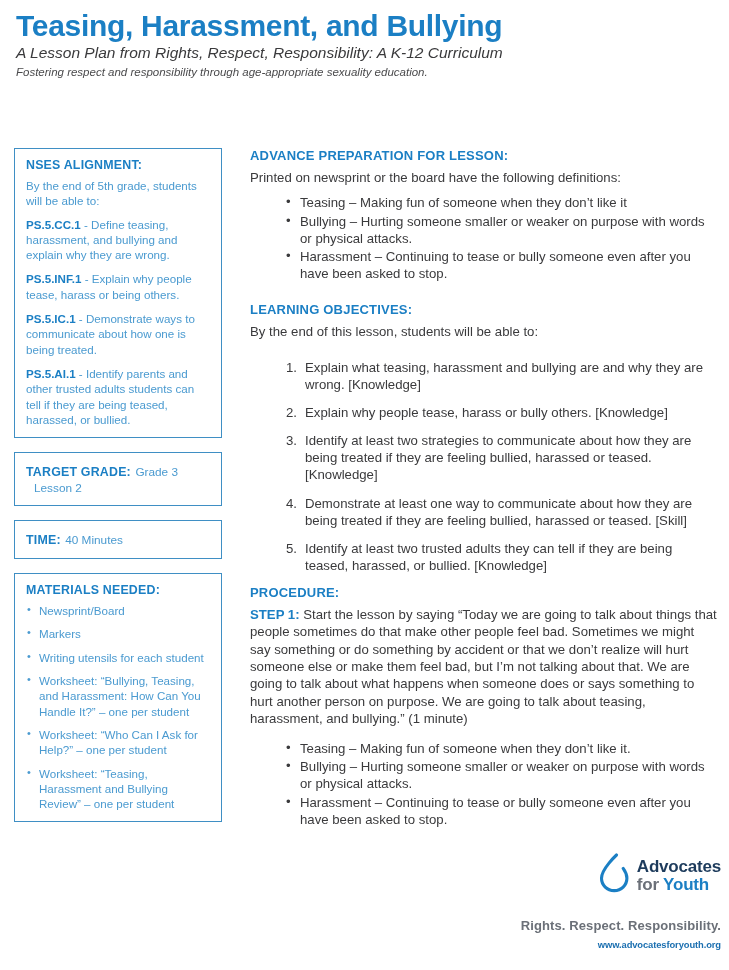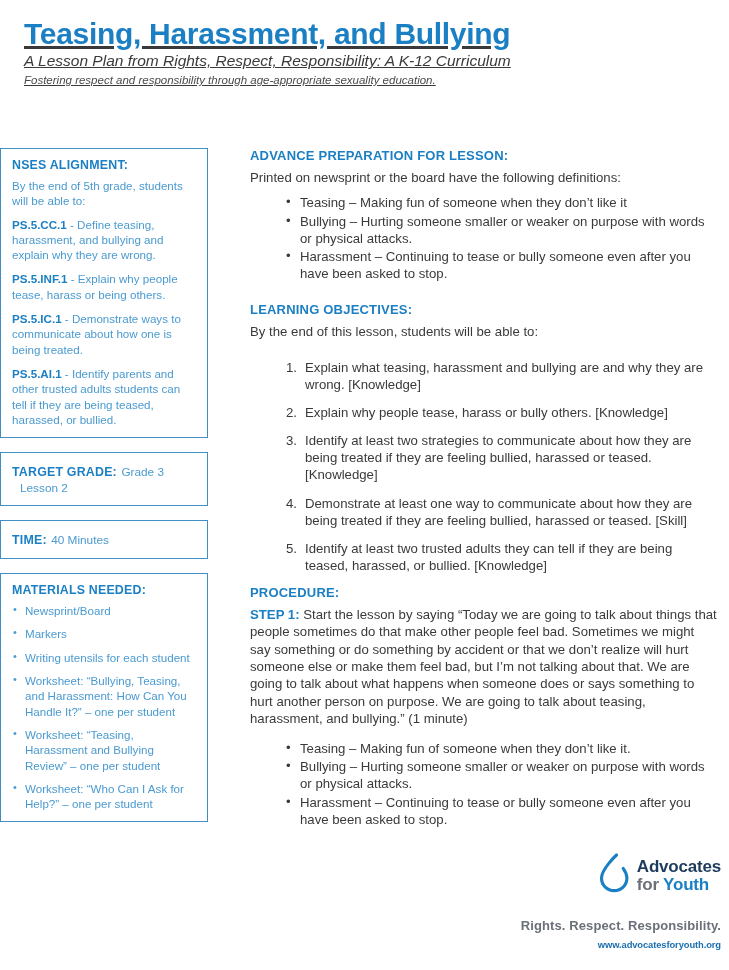--- a/index.html
+++ b/index.html
@@ -13,22 +13,21 @@
     font-family: "Liberation Sans", sans-serif;
     color: #3a3a3c;
     position: relative;
     overflow: hidden;
   }
   .page {
     position: relative;
     width: 729px;
     height: 970px;
     box-sizing: border-box;
-    padding: 16px;
-    text-decoration: underline;
+    padding: 8px;
   }
 
   
   .header {
     padding: 2px 10px 0 8px;
   }
   .doc-title {
     font-size: 30px;
     font-weight: bold;
     color: #1b7fc4;
@@ -53,21 +52,21 @@
 
   
   .columns {
     position: absolute;
     top: 148px;
     left: 0;
     width: 729px;
   }
   .sidebar {
     position: absolute;
-    left: 0;
+    left: 14px;
     top: 0;
     width: 208px;
   }
   .main {
     position: absolute;
     left: 250px;
     top: 0;
     width: 468px;
   }
 
@@ -306,22 +305,22 @@
         </div>
       </div>
 
       <div class="box">
         <div class="box-title">MATERIALS NEEDED:</div>
         <ul class="mat-list">
           <li>Newsprint/Board</li>
           <li>Markers</li>
           <li>Writing utensils for each student</li>
           <li>Worksheet: “Bullying, Teasing, and Harassment: How Can You Handle It?” – one per student</li>
+          <li>Worksheet: “Who Can I Ask for Help?” – one per student</li>
           <li>Worksheet: “Teasing, Harassment and Bullying Review” – one per student</li>
-          <li>Worksheet: “Who Can I Ask for Help?” – one per student</li>
         </ul>
       </div>
 
     </div>
 
     <div class="main">
 
       <div class="sec-head">ADVANCE PREPARATION FOR LESSON:</div>
       <p class="lead">Printed on newsprint or the board have the following definitions:</p>
       <ul class="def-list">

